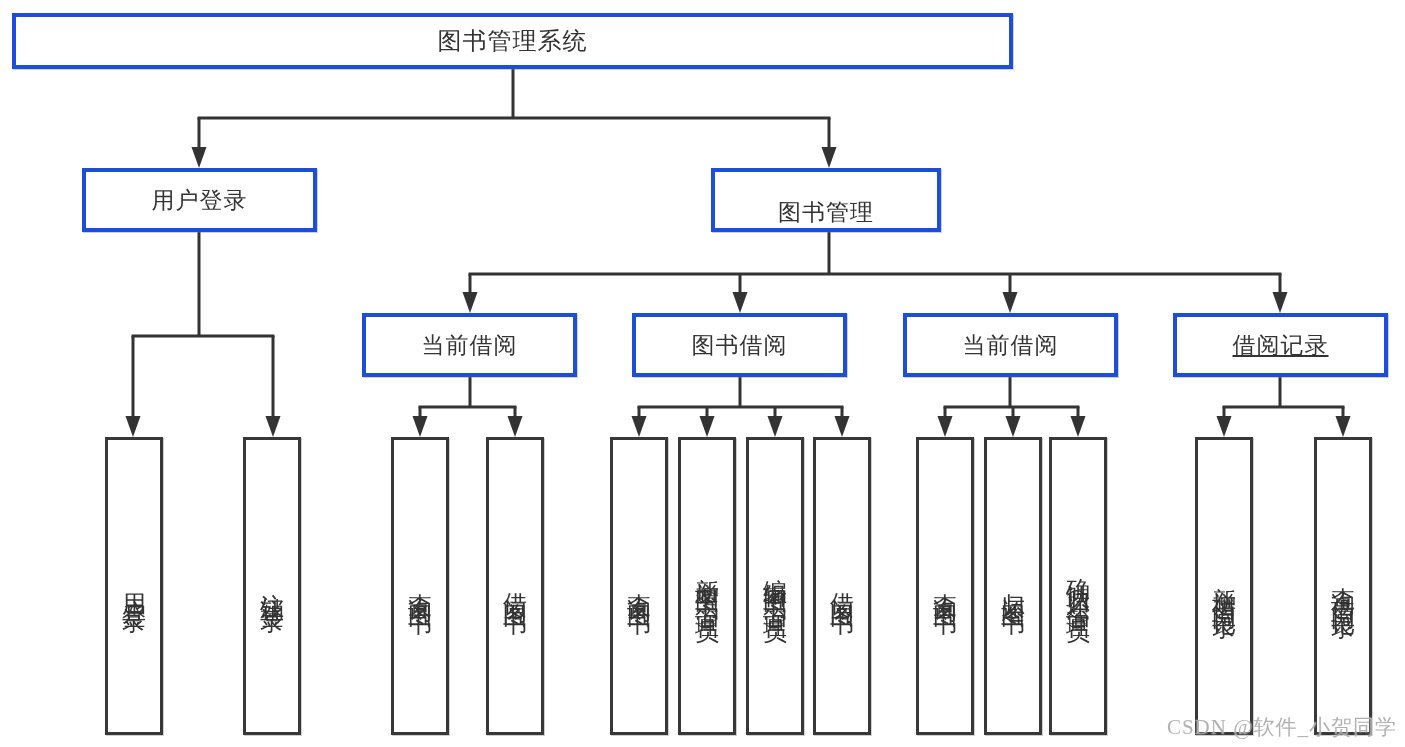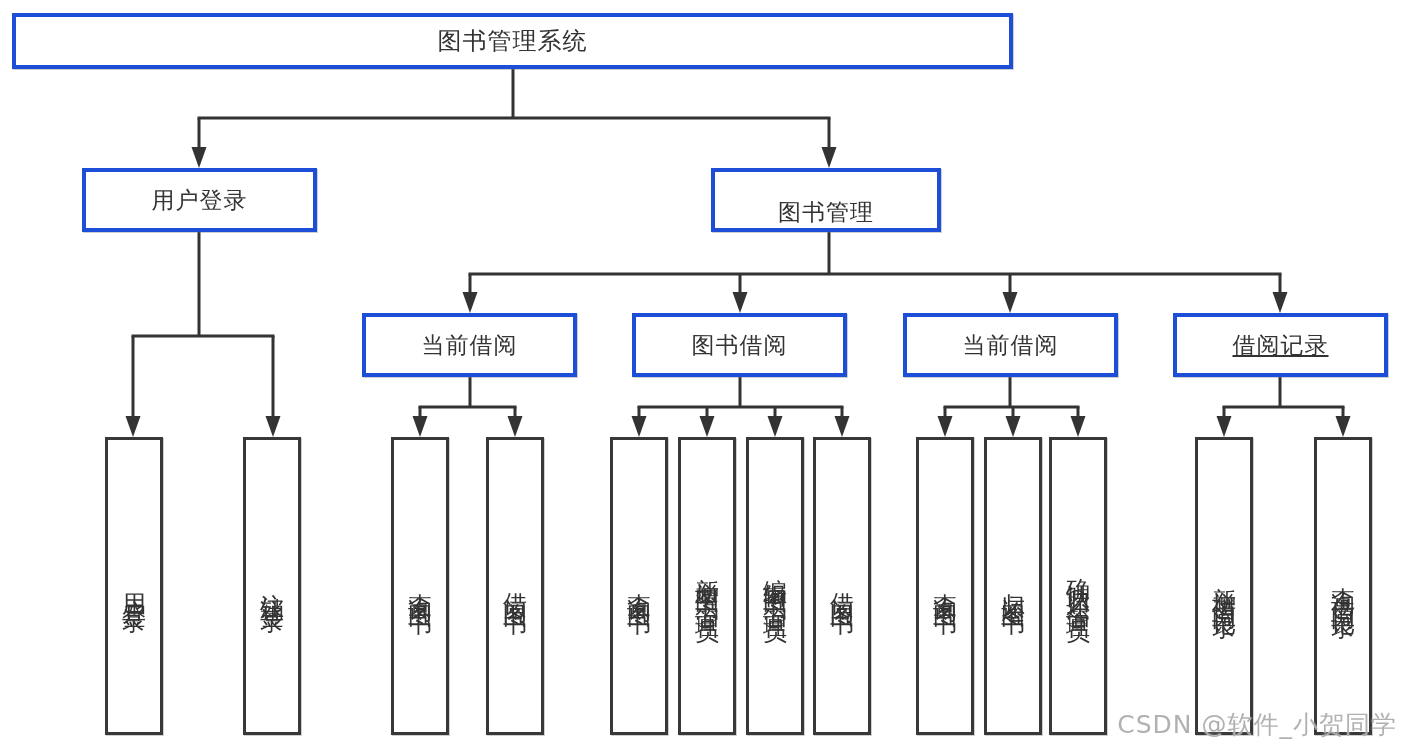--- a/index.html
+++ b/index.html
@@ -60,25 +60,26 @@
     font-size: 24px;
     letter-spacing: 6px;
     line-height: 1;
     color: #333333;
     max-height: 288px;
   }
   .watermark {
     position: absolute;
     right: 8px;
     bottom: 6px;
-    font-size: 25px;
+    font-size: 21px;
     color: rgba(168,168,168,0.9);
     letter-spacing: 1px;
     white-space: nowrap;
     text-shadow: 0 0 2px rgba(255,255,255,0.8);
+    font-family: Liberation Serif, serif;
   }
 </style>
 </head>
 <body>
 
 <div class="canvas">
 
   <svg class="wires" width="1405" height="747" viewBox="0 0 1405 747" xmlns="http://www.w3.org/2000/svg">
       <g>
         <line x1="513" y1="69" x2="513" y2="118" stroke="#333333" stroke-width="3"></line>

